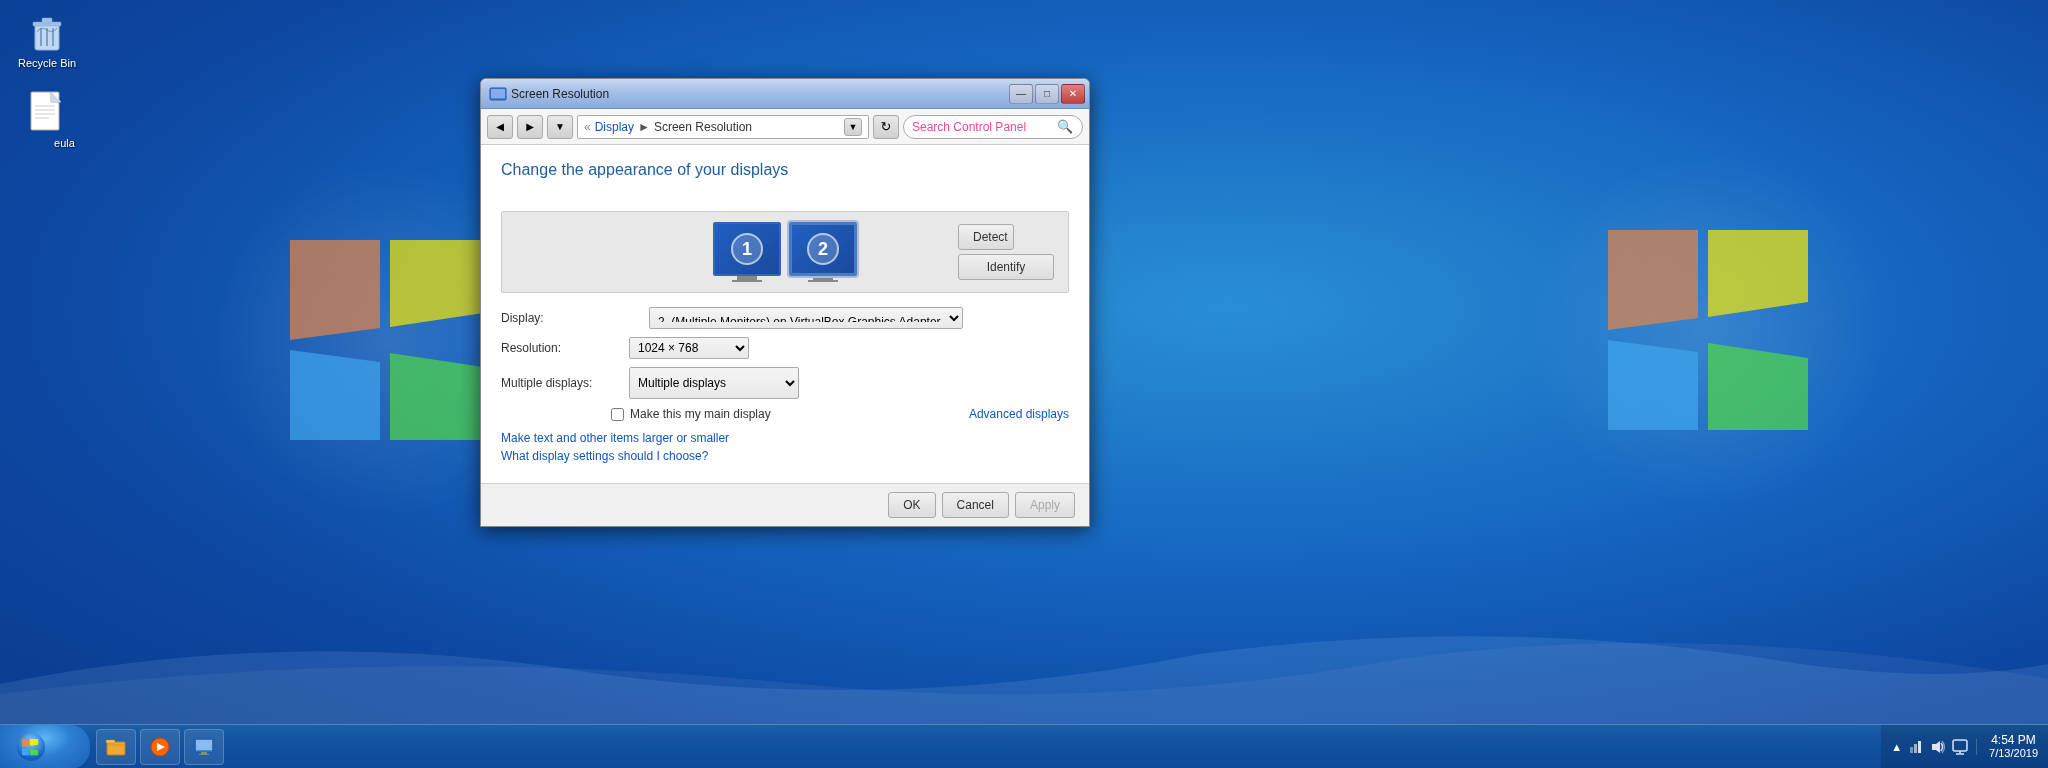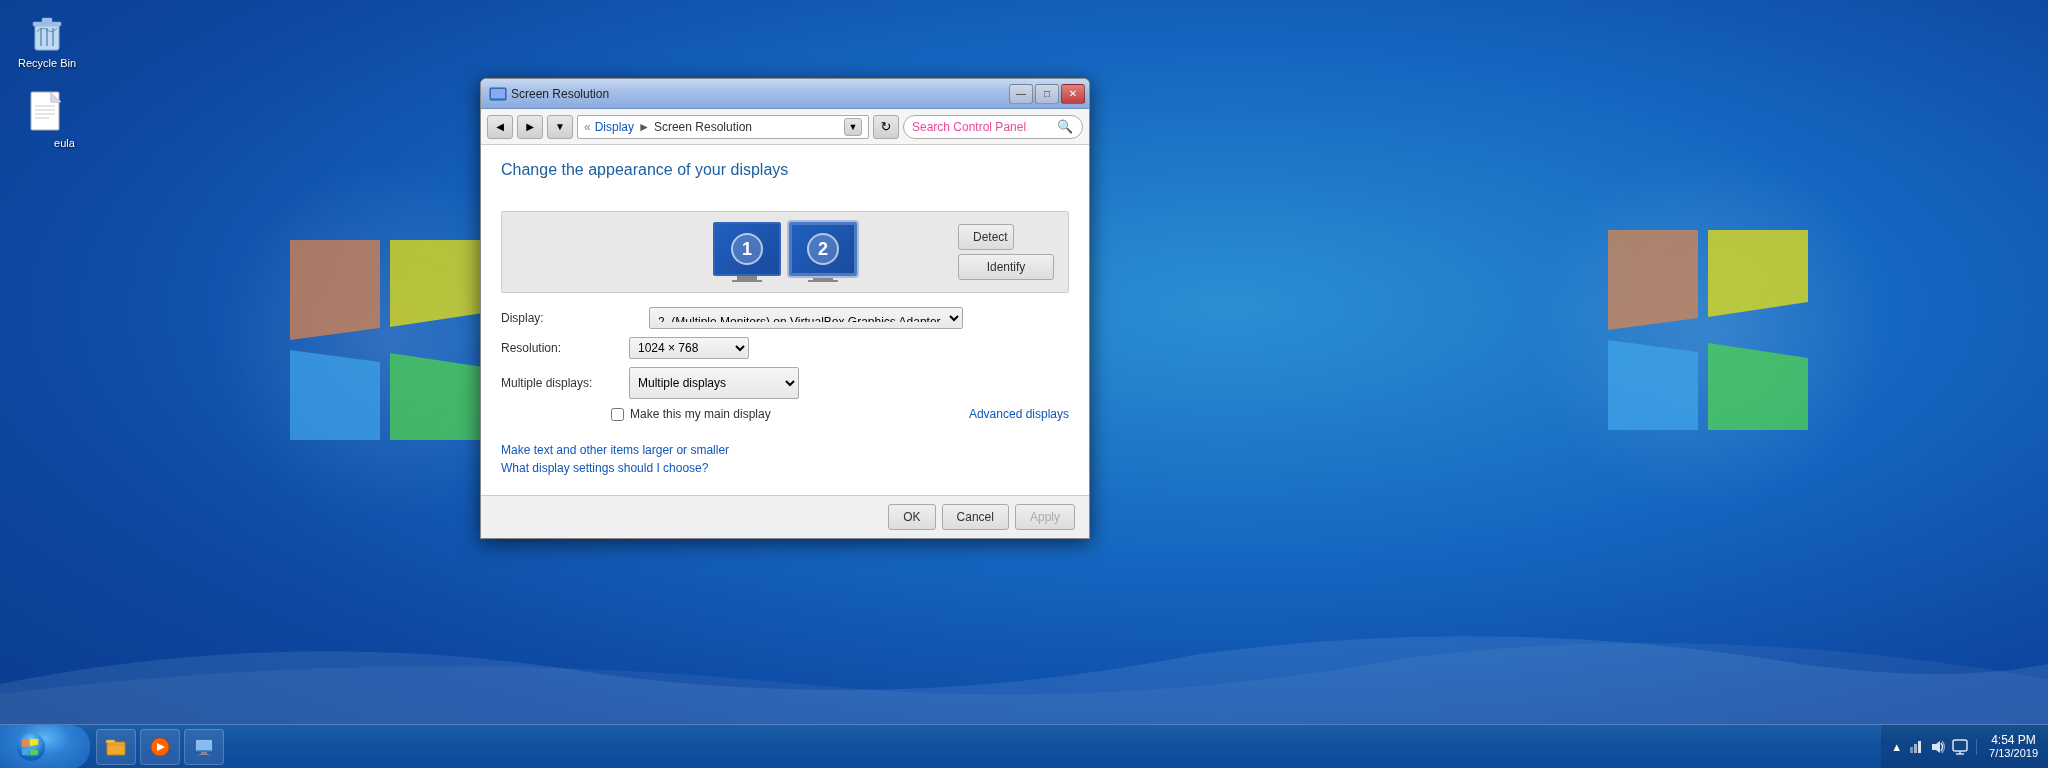--- a/index.html
+++ b/index.html
@@ -633,21 +633,21 @@
 
       <div class="form-row">
         <span class="form-label">Multiple displays:</span>
         <div class="form-control">
           <select class="dropdown-md">
             <option>Multiple displays</option>
           </select>
         </div>
       </div>
 
-      <div style="display:flex; align-items:flex-end; margin-bottom:22px;gap:28px;">
+      <div style="display:flex; align-items:flex-end; margin-bottom:10px;gap:28px;">
         <div class="checkbox-row" style="margin-left:110px; margin-bottom:0;">
           <input type="checkbox" id="mainDisplay" style="">
           <label for="mainDisplay">Make this my main display</label>
         </div>
         <a class="advanced-link">Advanced displays</a>
       </div>
 
       <div class="link-row">
         <a class="link-text">Make text and other items larger or smaller</a>
       </div>

